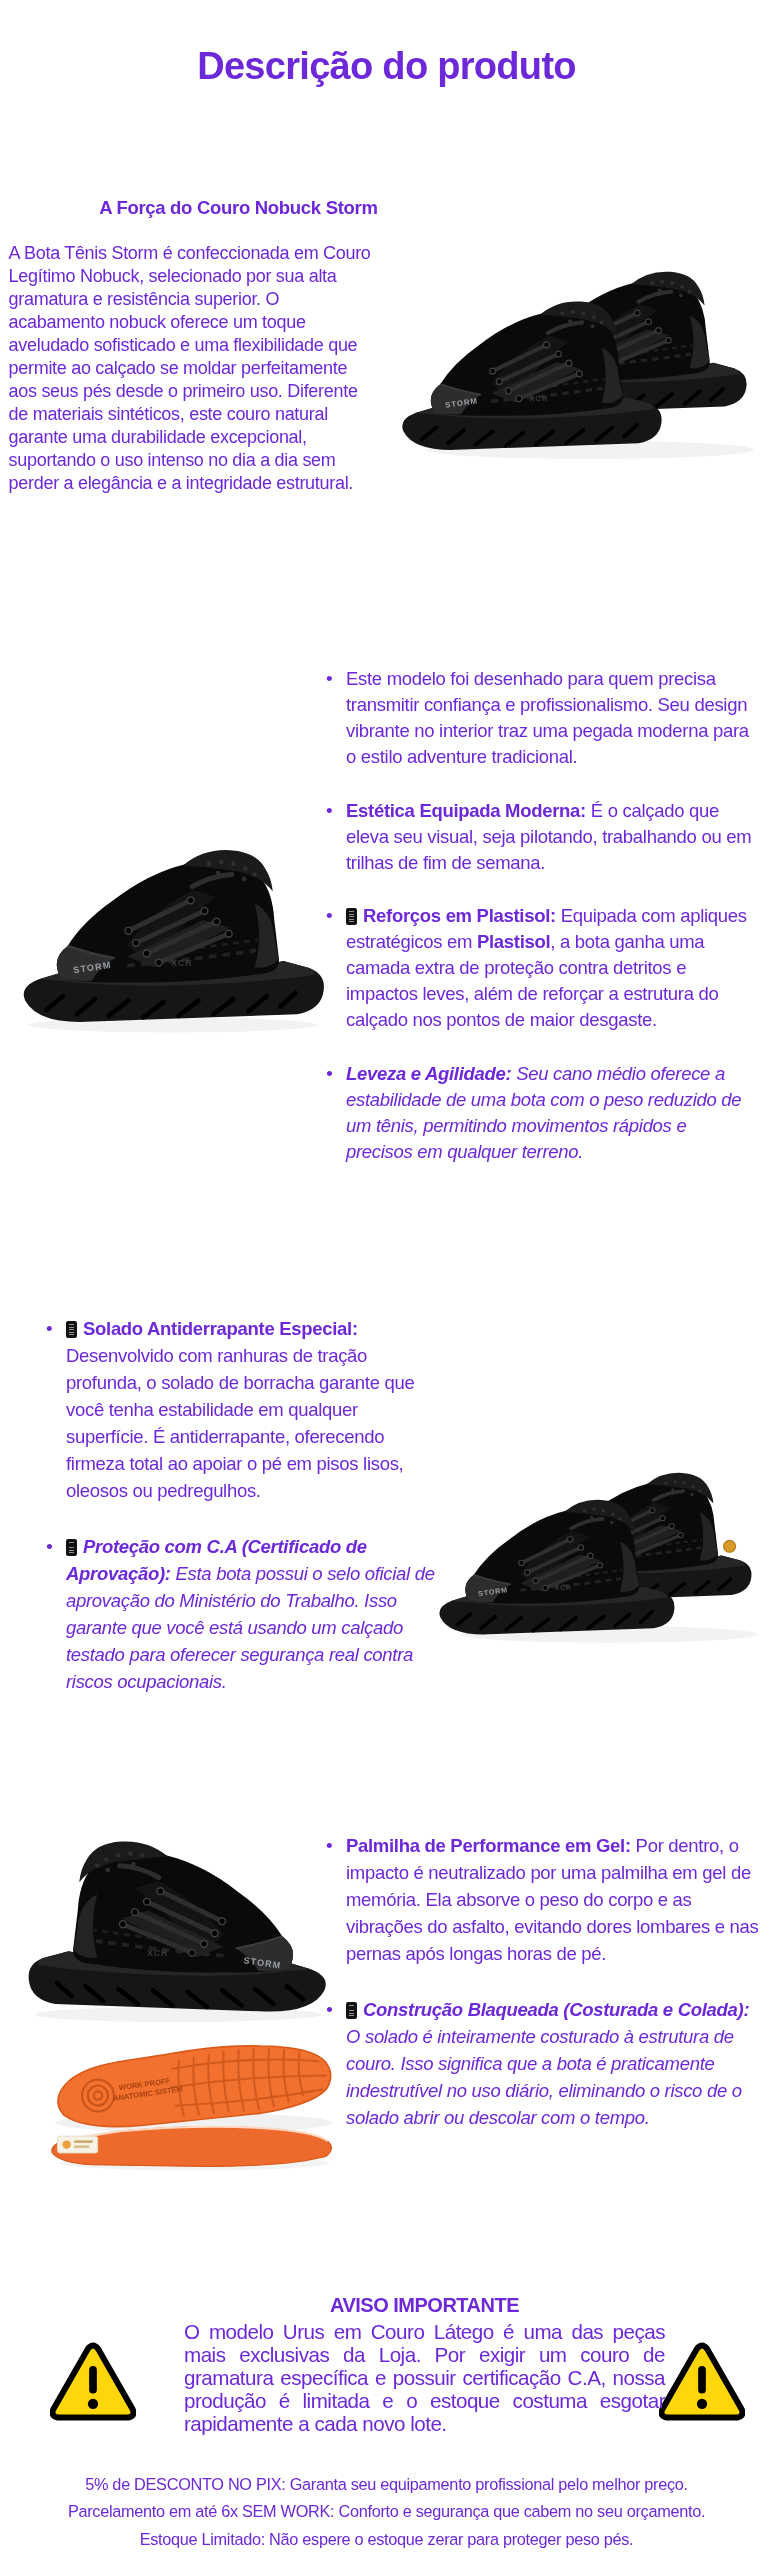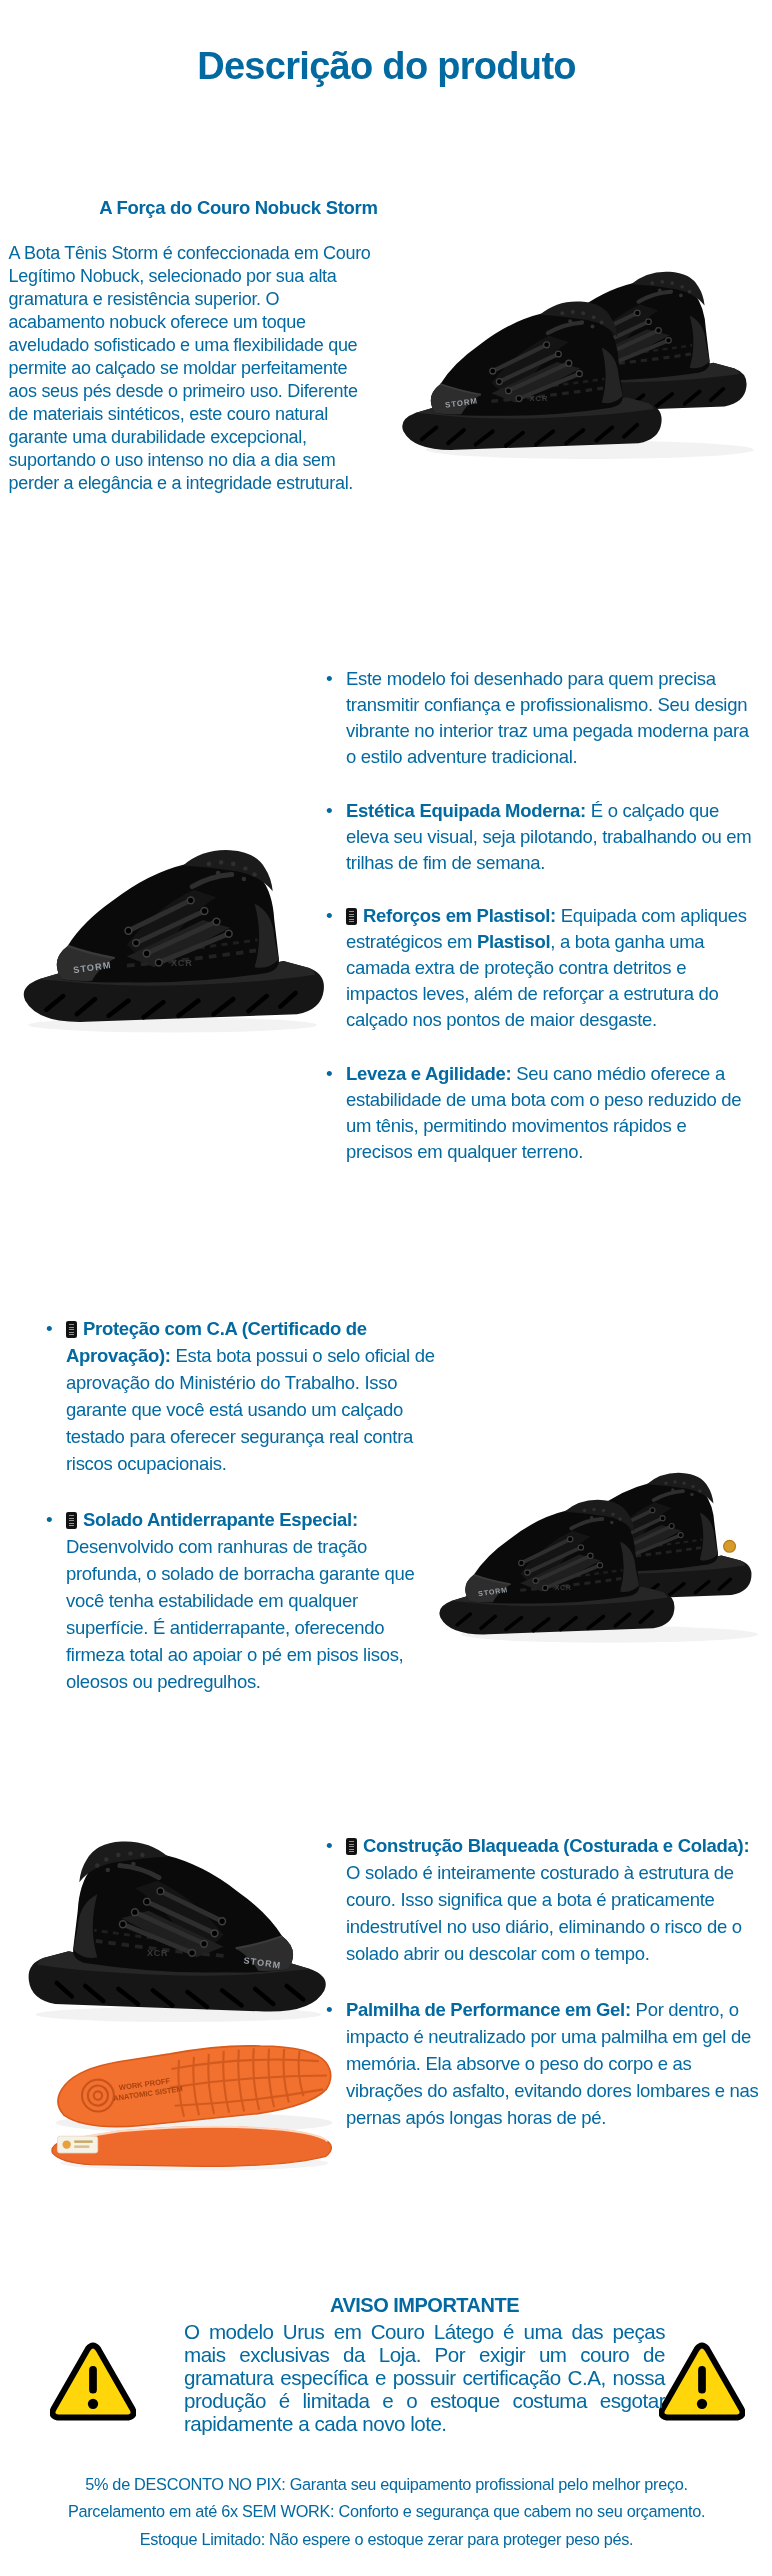--- a/index.html
+++ b/index.html
@@ -1,37 +1,37 @@
 <!DOCTYPE html>
 <html lang="pt-BR" style="font-size:13.7px"><head>
 <meta charset="utf-8">
 <style>
   html,body{margin:0;padding:0;background:#fff;}
   #canvas{
     position:relative;width:773px;height:2576px;background:#fff;overflow:hidden;
-    font-family:"Liberation Sans",sans-serif;color:#0369a1;
+    font-family:"Liberation Sans",sans-serif;color:#6d28d9;
   }
   
   .page-title{
     position:absolute;top:45px;left:0;width:773px;text-align:center;
     font-size:38px;font-weight:700;letter-spacing:-0.7px;margin:0;
   }
   
   #intro-text{position:absolute;top:197px;left:8.6px;width:369px;}
   #intro-text h2{font-size:18.5px;line-height:22px;font-weight:700;margin:0 0 23px 0;letter-spacing:-0.3px;text-align:right;}
   #intro-text p{font-size:18px;line-height:23px;margin:0;letter-spacing:-0.3px;}
   #intro-img{position:absolute;top:258px;left:393px;width:374px;height:213px;}
   
   ul.features{list-style:none;margin:0;padding:0;}
   ul.features li{
     position:relative;padding-left:26px;font-size:18.5px;line-height:26px;
     margin-bottom:27.5px;letter-spacing:-0.3px;
   }
   ul.features li::before{content:"•";position:absolute;left:6px;top:0;font-size:19px;}
-  ul.features li:last-child{margin-bottom:0;}
+  ul.features li:last-child{margin-bottom:0;font-style:italic;}
   ul.features b{font-weight:700;}
   #design-list{position:absolute;top:666px;left:320px;width:434px;}
   #design-img{position:absolute;top:823px;left:13px;width:319px;height:220px;}
   #safety-list{position:absolute;top:1315px;left:40px;width:397px;}
   #safety-list li{line-height:27px;margin-bottom:29px;}
   #safety-img{position:absolute;top:1467px;left:431px;width:339px;height:180px;}
   #comfort-list{position:absolute;top:1832px;left:320px;width:442px;}
   #comfort-list li{line-height:27px;margin-bottom:29px;}
   #comfort-boot{position:absolute;top:1822px;left:19px;width:319px;height:203px;}
   #comfort-insole{position:absolute;top:2037px;left:39px;width:302px;height:143px;}
@@ -162,22 +162,22 @@
     </svg>
   </div>
   <ul id="design-list" class="features">
     <li><span> </span><b></b><span>Este modelo foi desenhado para quem precisa transmitir confiança e profissionalismo. Seu design vibrante no interior traz uma pegada moderna para o estilo adventure tradicional.</span><b></b><span></span></li>
     <li><span> </span><b>Estética Equipada Moderna:</b><span> É o calçado que eleva seu visual, seja pilotando, trabalhando ou em trilhas de fim de semana.</span><b></b><span></span></li>
     <li><span class="tofu"></span><span></span><b>Reforços em Plastisol:</b><span> Equipada com apliques estratégicos em </span><b>Plastisol</b><span>, a bota ganha uma camada extra de proteção contra detritos e impactos leves, além de reforçar a estrutura do calçado nos pontos de maior desgaste.</span></li>
     <li><span> </span><b>Leveza e Agilidade:</b><span> Seu cano médio oferece a estabilidade de uma bota com o peso reduzido de um tênis, permitindo movimentos rápidos e precisos em qualquer terreno.</span><b></b><span></span></li>
   </ul>
 
   <ul id="safety-list" class="features">
+    <li><span class="tofu"></span><span></span><b>Solado Antiderrapante Especial:</b><span> Desenvolvido com ranhuras de tração profunda, o solado de borracha garante que você tenha estabilidade em qualquer superfície. É antiderrapante, oferecendo firmeza total ao apoiar o pé em pisos lisos, oleosos ou pedregulhos.</span><b></b><span></span></li>
     <li><span class="tofu"></span><span></span><b>Proteção com C.A (Certificado de Aprovação):</b><span> Esta bota possui o selo oficial de aprovação do Ministério do Trabalho. Isso garante que você está usando um calçado testado para oferecer segurança real contra riscos ocupacionais.</span><b></b><span></span></li>
-    <li><span class="tofu"></span><span></span><b>Solado Antiderrapante Especial:</b><span> Desenvolvido com ranhuras de tração profunda, o solado de borracha garante que você tenha estabilidade em qualquer superfície. É antiderrapante, oferecendo firmeza total ao apoiar o pé em pisos lisos, oleosos ou pedregulhos.</span><b></b><span></span></li>
   </ul>
   <div id="safety-img">
     <svg viewBox="0 0 570 300" width="100%" height="100%">
       <ellipse cx="300" cy="280" rx="250" ry="14" fill="#f2f2f2"></ellipse>
       <use href="#boot" transform="translate(150,-16) scale(0.95)"></use>
       <use href="#boot" transform="translate(0,28)"></use>
       <circle cx="502" cy="132" r="10" fill="#D79A2B" stroke="#B57D1A" stroke-width="2"></circle>
       <text class="storm-label" x="80" y="216" transform="rotate(-8 80 216)">STORM</text>
       <text class="xcr-label" x="208" y="206">XCR</text>
     </svg>
@@ -221,22 +221,22 @@
       </g>
       <path d="M16 138 Q12 128 34 122 L96 112 Q190 104 258 108 Q330 112 344 124 Q354 132 342 142 Q296 154 196 154 L62 152 Q26 150 16 138 Z" fill="#EE6A2C" stroke="#D95A1A" stroke-width="1.5"></path>
       <path d="M34 122 L96 112 Q190 104 258 108 Q330 112 344 124" stroke="#FFD9C4" stroke-width="2.5" fill="none"></path>
       <rect x="22" y="118" width="48" height="20" rx="3" fill="#F7F2E6" stroke="#E3DAC6"></rect>
       <circle cx="33" cy="128" r="5" fill="#E8A13C"></circle>
       <rect x="42" y="123" width="22" height="3" fill="#C9A96A"></rect>
       <rect x="42" y="129" width="18" height="3" fill="#D8C089"></rect>
     </svg>
   </div>
   <ul id="comfort-list" class="features">
+    <li><span> </span><b>Palmilha de Performance em Gel:</b><span> Por dentro, o impacto é neutralizado por uma palmilha em gel de memória. Ela absorve o peso do corpo e as vibrações do asfalto, evitando dores lombares e nas pernas após longas horas de pé.</span><b></b><span></span></li>
     <li><span class="tofu"></span><span></span><b>Construção Blaqueada (Costurada e Colada):</b><span> O solado é inteiramente costurado à estrutura de couro. Isso significa que a bota é praticamente indestrutível no uso diário, eliminando o risco de o solado abrir ou descolar com o tempo.</span><b></b><span></span></li>
-    <li><span> </span><b>Palmilha de Performance em Gel:</b><span> Por dentro, o impacto é neutralizado por uma palmilha em gel de memória. Ela absorve o peso do corpo e as vibrações do asfalto, evitando dores lombares e nas pernas após longas horas de pé.</span><b></b><span></span></li>
   </ul>
 
   <svg id="warn-left" class="warn" viewBox="0 0 100 92">
       <use href="#warn-tri"></use>
     </svg>
   <svg id="warn-right" class="warn" viewBox="0 0 100 92">
       <use href="#warn-tri"></use>
     </svg>
   <div id="aviso">
     <div class="inner">

